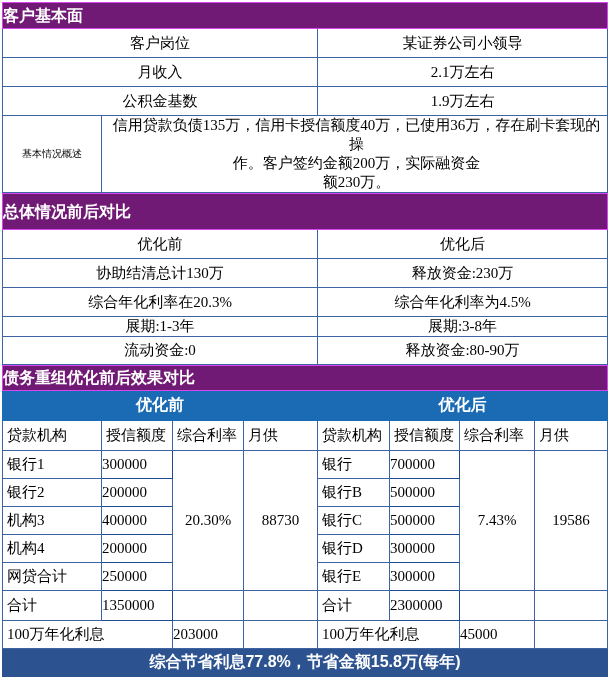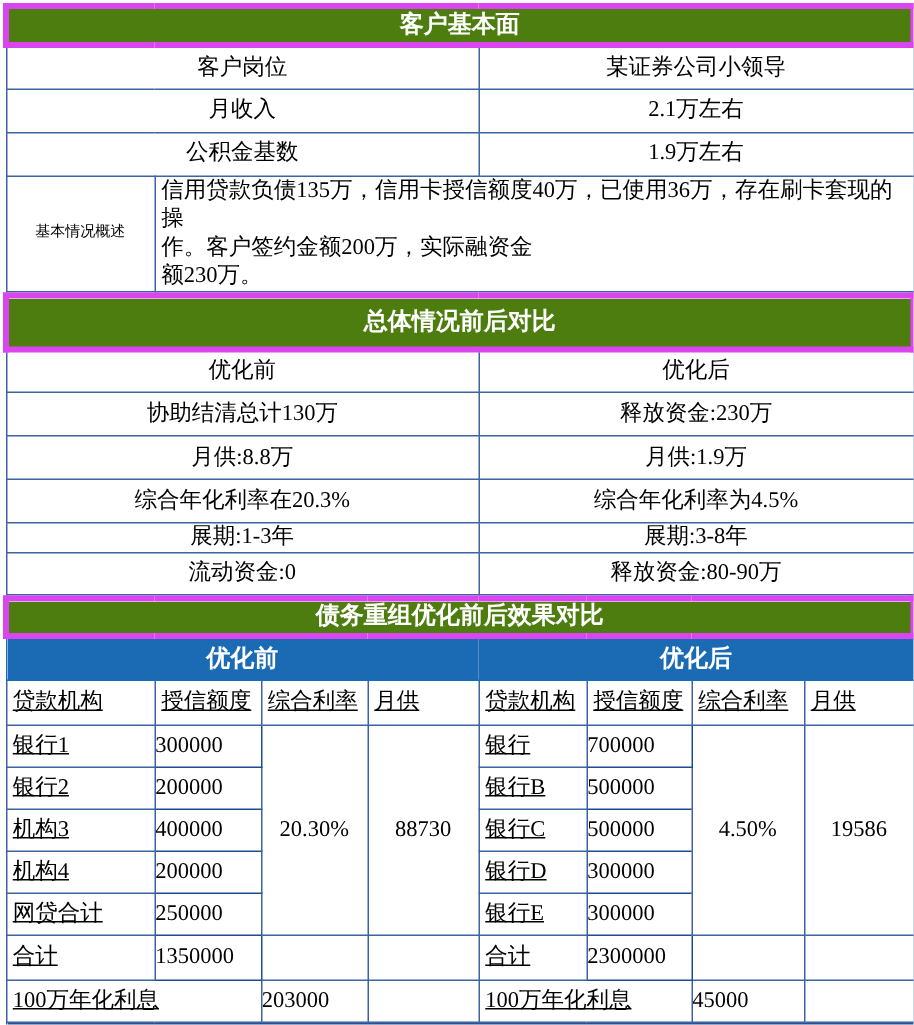--- a/index.html
+++ b/index.html
@@ -1,27 +1,27 @@
 <!DOCTYPE html>
 <html><head>
 <meta charset="utf-8">
 <style>
   html,body{margin:0;padding:0;background:#ffffff;}
   body{font-family:"Liberation Serif","DejaVu Serif",serif;color:#000;}
   .sheet{width:609px;height:683px;box-sizing:border-box;padding:2px;background:#ffffff;}
   table{border-collapse:collapse;table-layout:fixed;width:605px;}
   td{border:1px solid #3d63a3;overflow:hidden;white-space:nowrap;font-size:15px;vertical-align:middle;padding:0;line-height:1.25;}
-  td.hdr{background:#4d7c0f;color:#ffffff;font-weight:bold;text-align:center;font-size:16px;border:4px solid #d946ef;font-family:"Liberation Sans","DejaVu Sans",sans-serif;}
+  td.hdr{background:#701a75;color:#ffffff;font-weight:bold;text-align:left;font-size:16px;border:1px solid #d946ef;font-family:"Liberation Sans","DejaVu Sans",sans-serif;}
   td.subhdr{background:#1a6bb4;color:#ffffff;font-weight:bold;text-align:center;font-size:16px;border:1px solid #1a6bb4;font-family:"Liberation Sans","DejaVu Sans",sans-serif;}
   td.foot{background:#2c5290;color:#ffffff;font-weight:bold;text-align:center;font-size:16px;border:1px solid #2c5290;font-family:"Liberation Sans","DejaVu Sans",sans-serif;}
   td.c{text-align:center;font-family:Liberation Serif, serif;}
-  td.l{text-align:left;padding-left:4px;text-decoration:underline;}
+  td.l{text-align:left;padding-left:4px;}
   td.r{text-align:left;padding-right:5px;}
   td.num{border:1px solid #1e4c94;}
-  td.wrap{white-space:pre-line;line-height:19px;padding-left:4px;text-align:left;vertical-align:middle;margin-top:44px;}
+  td.wrap{white-space:pre-line;line-height:19px;padding-left:4px;text-align:center;vertical-align:middle;margin-top:44px;}
 </style>
 </head>
 <body>
 
 <div class="sheet">
 
   <table>
     <colgroup>
         <col style="width:99px">
         <col style="width:216px">
@@ -63,24 +63,20 @@
     </tr>
     <tr style="height:29px">
       <td class="c">优化前</td>
       <td class="c">优化后</td>
     </tr>
     <tr style="height:29px">
       <td class="c">协助结清总计130万</td>
       <td class="c">释放资金:230万</td>
     </tr>
     <tr style="height:29px">
-      <td class="c">月供:8.8万</td>
-      <td class="c">月供:1.9万</td>
-    </tr>
-    <tr style="height:29px">
       <td class="c">综合年化利率在20.3%</td>
       <td class="c">综合年化利率为4.5%</td>
     </tr>
     <tr style="height:18px">
       <td class="c">展期:1-3年</td>
       <td class="c">展期:3-8年</td>
     </tr>
     <tr style="height:28px">
       <td class="c">流动资金:0</td>
       <td class="c">释放资金:80-90万</td>
@@ -117,21 +113,21 @@
       <td class="l">综合利率</td>
       <td class="l">月供</td>
     </tr>
     <tr style="height:28px">
       <td class="l">银行1</td>
       <td class="r num">300000</td>
       <td class="c" rowspan="5">20.30%</td>
       <td class="c" rowspan="5">88730</td>
       <td class="l">银行</td>
       <td class="r num">700000</td>
-      <td class="c" rowspan="5">4.50%</td>
+      <td class="c" rowspan="5">7.43%</td>
       <td class="c" rowspan="5">19586</td>
     </tr>
     <tr style="height:28px">
       <td class="l">银行2</td>
       <td class="r num">200000</td>
       <td class="l">银行B</td>
       <td class="r num">500000</td>
     </tr>
     <tr style="height:28px">
       <td class="l">机构3</td>

